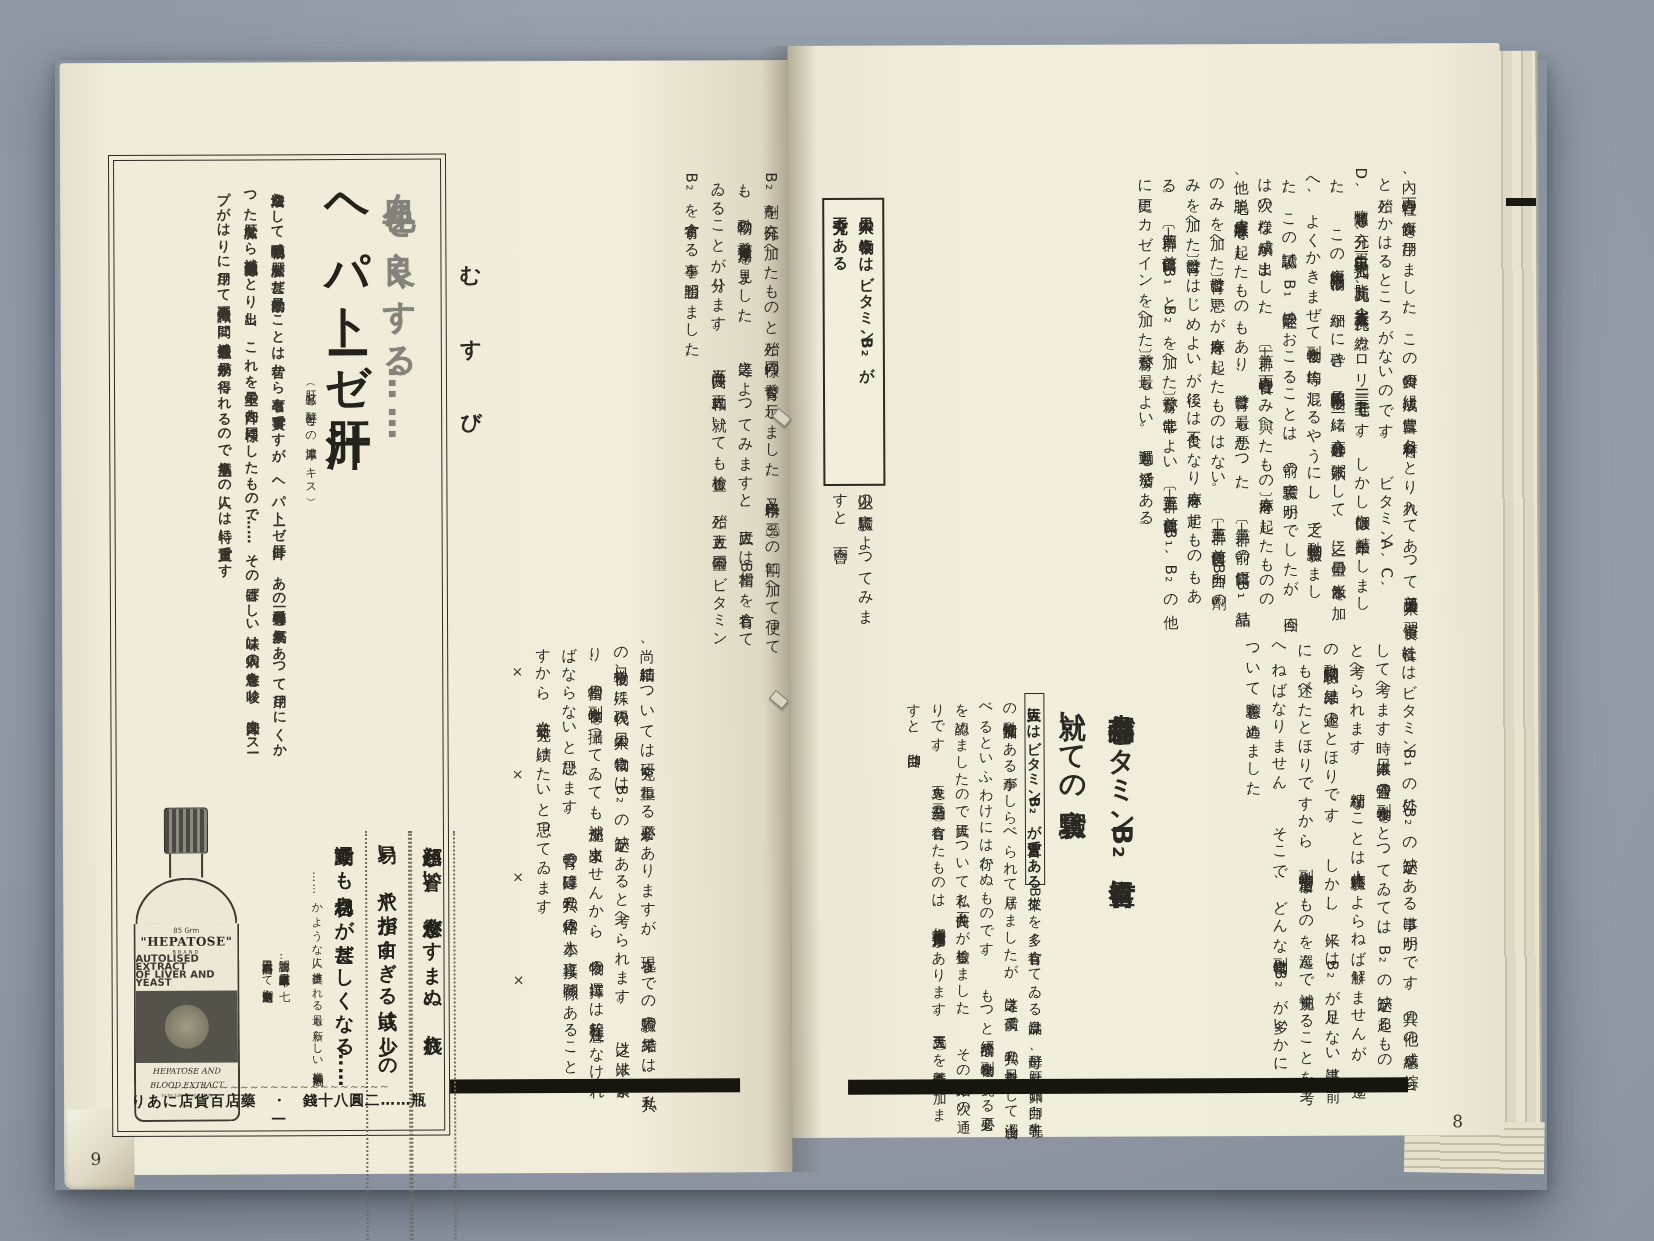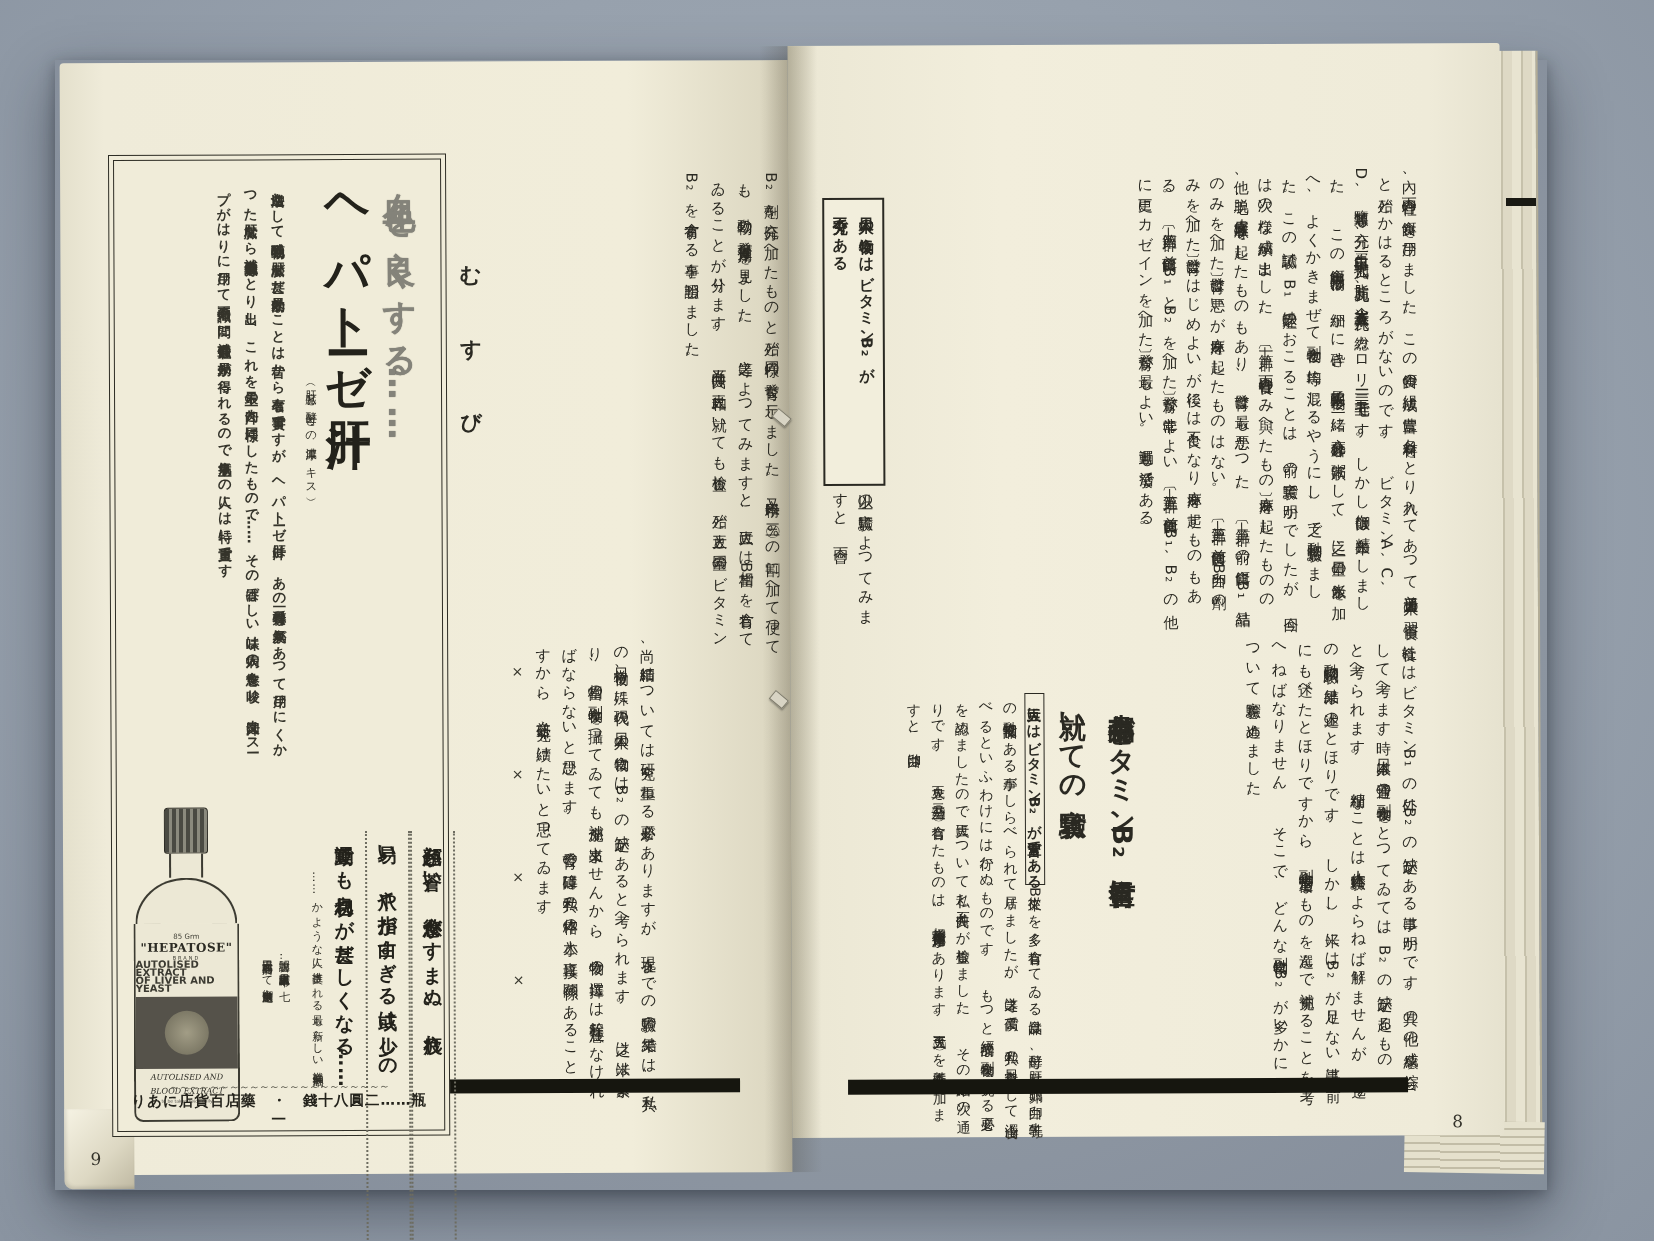--- a/index.html
+++ b/index.html
@@ -77,21 +77,21 @@
 
   
   .bottle{position:absolute;left:16px;top:652px;width:116px;height:312px;}
   .b-cap{width:42px;height:44px;margin:0 auto;border-radius:4px 4px 3px 3px;border:1.5px solid #2c2b24;
          background:repeating-linear-gradient(90deg,#4a4a42 0 4px,#8b8a7d 4px 7px);}
   .b-neck{width:30px;height:24px;margin:0 auto;border-left:2px solid #3c3b32;border-right:2px solid #3c3b32;background:#ece8d5;}
   .b-shoulder{width:98px;height:44px;margin:0 auto;border:2px solid #3c3b32;border-bottom:none;
          border-radius:50% 50% 0 0/100% 100% 0 0;background:#ece8d5;}
   .b-body{width:102px;height:196px;margin:0 auto;border:2px solid #3c3b32;border-top:none;
          border-radius:0 0 9px 9px;background:#ece8d5;overflow:hidden;}
-  .b-size{font-size:7px;text-align:center;margin-top:9px;color:#3c3b32;}
+  .b-size{font-size:7px;text-align:center;margin-top:3px;color:#3c3b32;}
   .b-brand{font-size:12px;font-weight:bold;text-align:center;letter-spacing:.5px;color:#2c2b24;
            font-family:"DejaVu Serif",serif;}
   .b-brandsub{font-size:5px;text-align:center;letter-spacing:2px;color:#3c3b32;}
   .b-desc{font-size:10px;text-align:left;line-height:8px;color:#3c3b32;font-weight:bold;}
   .b-band{width:100%;height:72px;margin-top:4px;background:#55524a;position:relative;}
   .b-emblem{position:absolute;left:50%;top:50%;transform:translate(-50%,-50%);width:44px;height:44px;border-radius:50%;
            background:radial-gradient(circle,#a29d86 0%,#7d7966 70%,#55524a 100%);}
   .b-foot{font-size:8px;font-style:italic;text-align:center;line-height:10px;margin-top:4px;color:#2c2b24;
           font-family:"DejaVu Serif",serif;}
   .b-foot-small{font-size:4.5px;text-align:center;line-height:6px;color:#55524a;margin-top:2px;}
@@ -149,21 +149,21 @@
           <div class="b-shoulder"></div>
           <div class="b-body">
             <div class="b-size">85 Grm</div>
             <div class="b-brand">"HEPATOSE"</div>
             <div class="b-brandsub">BRAND</div>
             <div class="b-desc">AUTOLISED EXTRACT</div>
             <div class="b-desc">OF LIVER AND YEAST</div>
             <div class="b-band">
               <div class="b-emblem"></div>
             </div>
-            <div class="b-foot">AUTOLISED AND</div>
+            <div class="b-foot">HEPATOSE AND</div>
             <div class="b-foot">BLOOD EXTRACT</div>
             <div class="b-foot-small">to be taken twice daily</div>
           </div>
         </div>
 
         <div class="ad-price">
           <div class="wave">～～～～～～～～～～～～～～～～～～～～～～</div>
           <div class="price-text jp">りあに店貨百店藥　・　錢十八圓二……瓶一</div>
         </div>
       </div>

